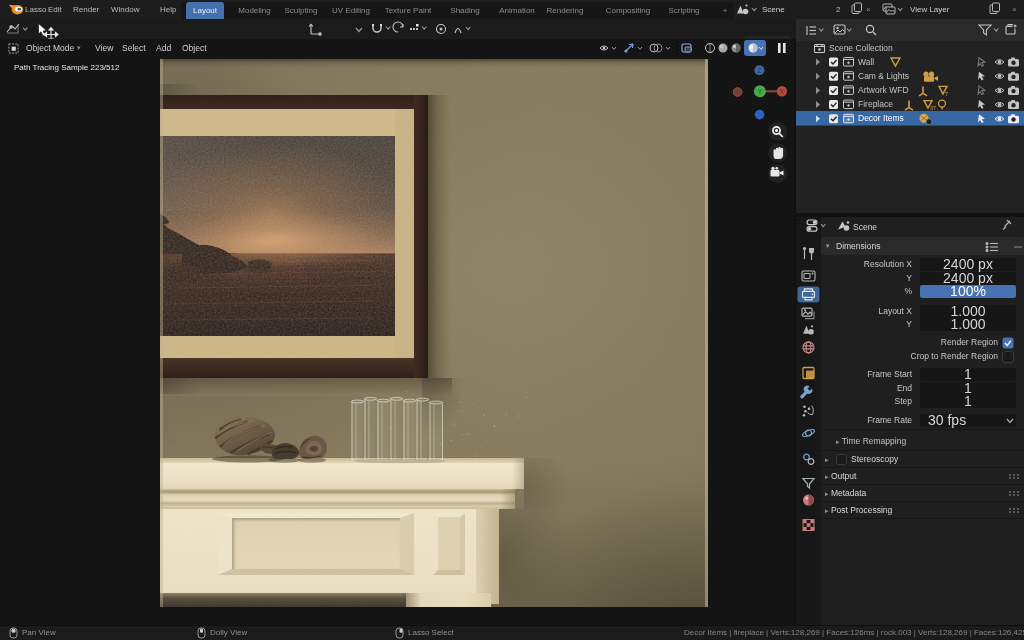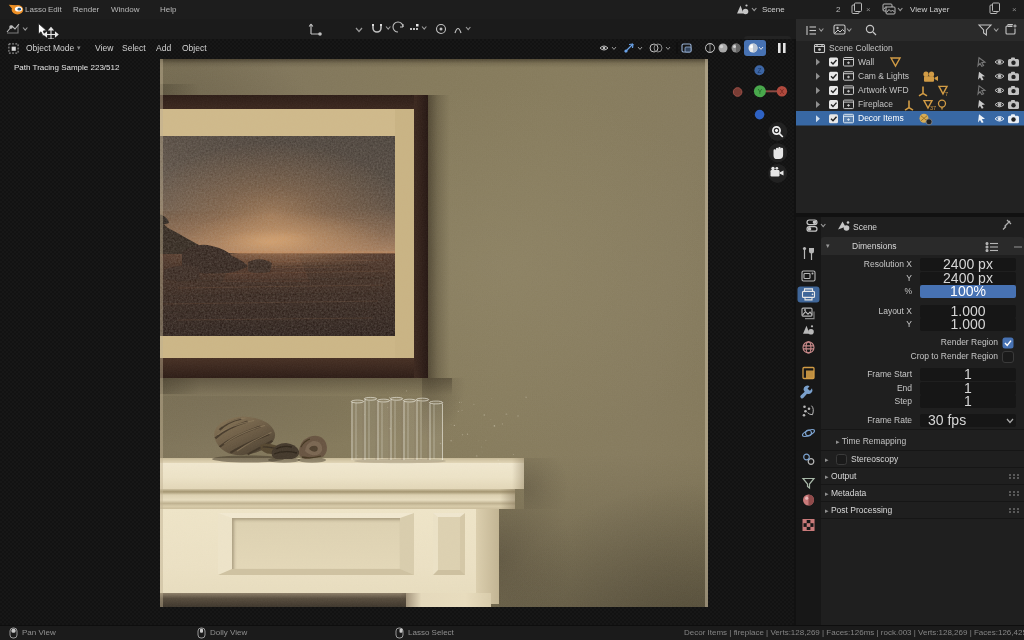--- a/index.html
+++ b/index.html
@@ -46,20 +46,33 @@
     <ellipse cx="13" cy="9" rx="8" ry="6.5" fill="#ec8f26"></ellipse>
     <ellipse cx="14.5" cy="8" rx="5" ry="3.6" fill="#fff"></ellipse>
     <ellipse cx="15.5" cy="8.2" rx="2.4" ry="2" fill="#2a5e8a"></ellipse>
     <path d="M1 2 L11 3 L6 8 Z" fill="#ec8f26"></path>
   </svg>
   <div class="menu" style="left:25px;">Lasso</div>
   <div class="menu" style="left:48px;">Edit</div>
   <div class="menu" style="left:73px;">Render</div>
   <div class="menu" style="left:111px;">Window</div>
   <div class="menu" style="left:152px;margin-left:8px;">Help</div>
+  <div id="tabbar">
+    <div class="tab active" style="left:5px; width:38px;">Layout</div>
+    <div class="tab" style="left:51px; width:45px;">Modeling</div>
+    <div class="tab" style="left:97px; width:46px;">Sculpting</div>
+    <div class="tab" style="left:145px; width:50px;">UV Editing</div>
+    <div class="tab" style="left:197px; width:60px;">Texture Paint</div>
+    <div class="tab" style="left:263px; width:42px;">Shading</div>
+    <div class="tab" style="left:312px; width:48px;">Animation</div>
+    <div class="tab" style="left:359px; width:50px;">Rendering</div>
+    <div class="tab" style="left:417px; width:60px;">Compositing</div>
+    <div class="tab" style="left:481px; width:44px;">Scripting</div>
+    <div class="tab" style="left:538px; width:12px;">+</div>
+  </div>
   <div class="menu" style="left:762px; color:#d0d0d0;">Scene</div>
   <div class="menu" style="left:836px;">2</div>
   <div class="menu" style="left:866px; color:#8a8a8a;">×</div>
   <div class="menu" style="left:910px; color:#d0d0d0;">View Layer</div>
   <div class="menu" style="left:1012px; color:#8a8a8a;">×</div>
   <svg width="300" height="19" viewBox="0 0 300 19" style="left:735px;top:0;">
 
     <g fill="#c6c6c6" transform="translate(0,0)">
       <path d="M2 13.5 l3.5 -8 3 8 z"></path>
         <circle cx="10.5" cy="11.5" r="2.8"></circle>
@@ -723,21 +736,21 @@
     <path d="M25 7 l2.2 2.6 2.2-2.6" fill="none" stroke="#9a9a9a" stroke-width="1.1"></path>
     <path d="M42 12.5 l4.5-8 3 5.2 z" fill="#c6c6c6"></path>
     <circle cx="50.5" cy="11" r="2.8" fill="#c6c6c6"></circle>
     <circle cx="52" cy="5.5" r="1.3" fill="#c6c6c6"></circle>
     <path d="M214 4 l-5.5 5.5 M211 3 l4 4 M207 12.5 l3-3" stroke="#b0b0b0" stroke-width="1.2" fill="none"></path>
   </svg>
   <div class="phead" style="left:57px; top:2px;">Scene</div>
 
   <div class="abs" style="left:25px; top:20px; width:203px; height:18px; background:#2a2a2a; border-radius:3px 3px 0 0;"></div>
   <div class="phead" style="left:30px; top:21px; color:#9a9a9a; font-size:7px;">▾</div>
-  <div class="phead" style="left:40px; top:21px;margin-left:16px;">Dimensions</div>
+  <div class="phead" style="left:40px; top:21px;">Dimensions</div>
   <svg width="40" height="12" viewBox="0 0 40 12" style="left:188px;top:24px;">
     <g stroke="#b5b5b5" stroke-width="1.1" fill="none">
       <circle cx="3" cy="2.5" r="1" fill="#b5b5b5"></circle>
         <line x1="6" y1="2.5" x2="14" y2="2.5"></line>
       <circle cx="3" cy="6" r="1" fill="#b5b5b5"></circle>
         <line x1="6" y1="6" x2="14" y2="6"></line>
       <circle cx="3" cy="9.5" r="1" fill="#b5b5b5"></circle>
         <line x1="6" y1="9.5" x2="14" y2="9.5"></line>
       <line x1="30" y1="6" x2="38" y2="6" stroke="#8a8a8a"></line>
     </g>

